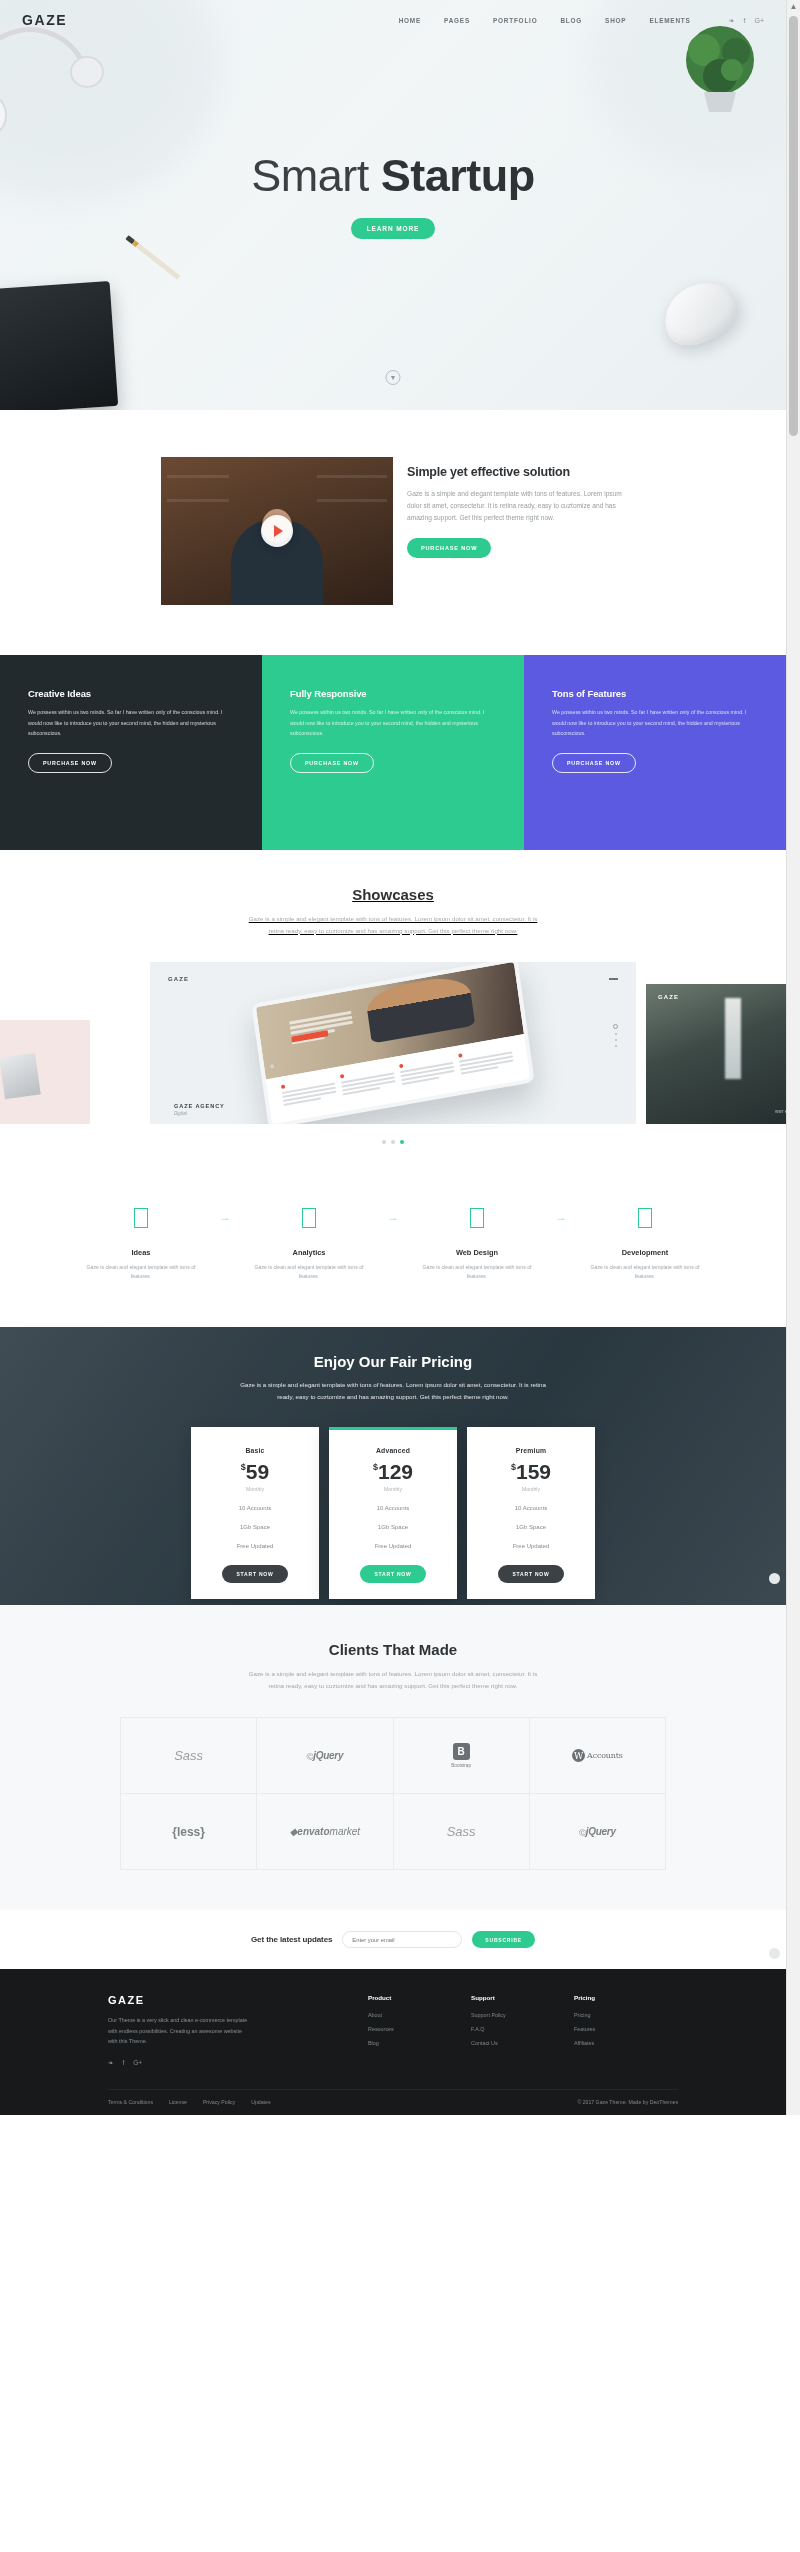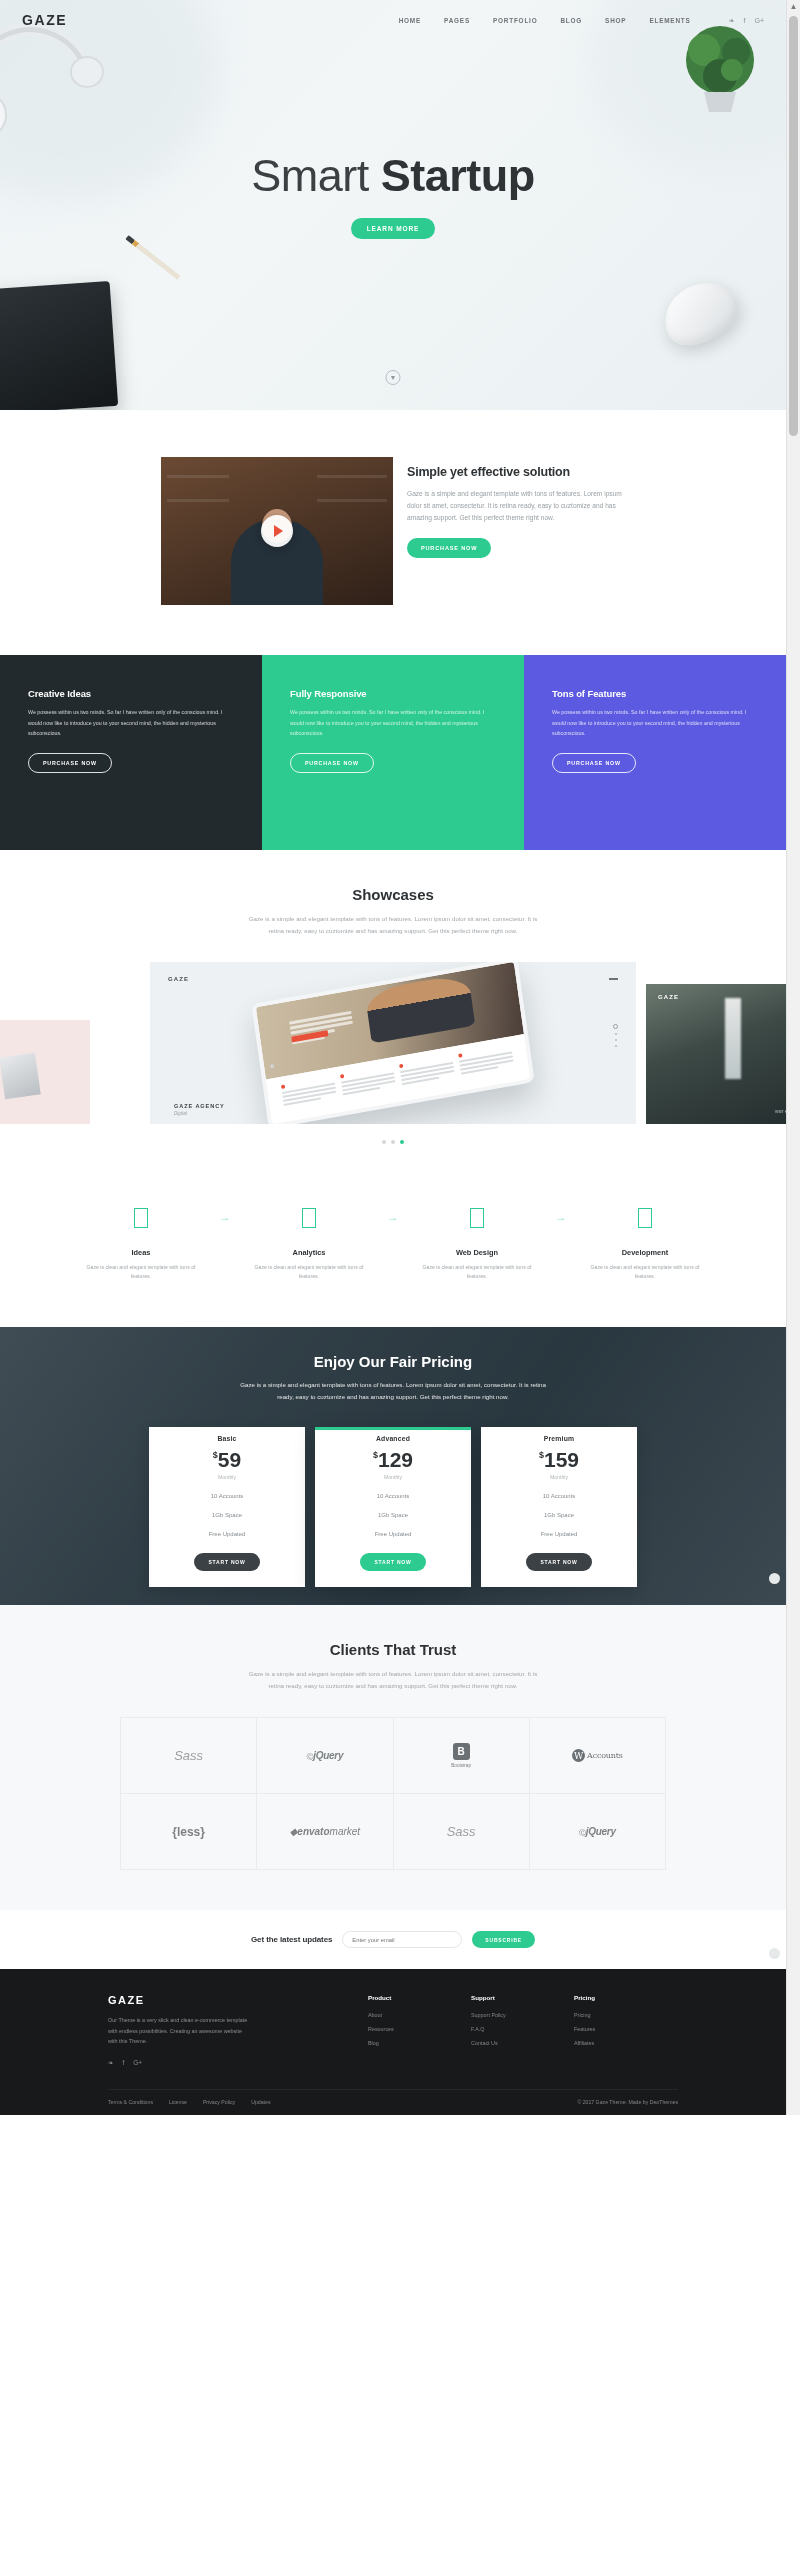--- a/index.html
+++ b/index.html
@@ -154,21 +154,21 @@
     font-size: 9.5px; font-weight: 700; color: #fff; margin-bottom: 8px; letter-spacing: -.1px;
   }
   .tile p { font-size: 5.3px; line-height: 2; color: rgba(255,255,255,.78); }
   .btn-outline {
     display: inline-block; margin-top: 14px; background: transparent; color: #fff;
     border: 1px solid rgba(255,255,255,.85); border-radius: 14px; padding: 6px 14px;
     font-size: 5.3px; font-weight: bold; letter-spacing: .8px; text-transform: uppercase; cursor: pointer;
   }
 
   
-  .showcases { width: 786px; background: #fff; padding: 36px 0 0; }
+  .showcases { width: 786px; background: #fff; padding: 36px 0 0; text-decoration: underline; }
   .sec-head { text-align: center; }
   .sec-head h2 {
     font-size: 15px; font-weight: 700; color: #2f3336; margin-bottom: 10px;
   }
   .sec-head p {
     font-size: 6.2px; line-height: 1.9; color: #a2a8ac; max-width: 290px; margin: 0 auto;
   }
   .carousel {
     position: relative; height: 162px; margin-top: 25px; width: 786px; overflow: hidden;
   }
@@ -261,21 +261,21 @@
   .pricing-bg {
     position: absolute; inset: 0;
     background: linear-gradient(125deg,#5d6a72 0%, #3c4a54 30%, #2b3a44 60%, #56616a 100%);
   }
   .pricing-bg:after { content: ""; position: absolute; inset: 0; background: rgba(40,52,60,.55); }
   .pricing-inner { position: relative; z-index: 2; padding-top: 26px; text-align: center; }
   .pricing-inner h2 { font-size: 15px; font-weight: 700; color: #fff; margin-bottom: 9px; }
   .pricing-inner > p { font-size: 6.2px; line-height: 1.9; color: rgba(255,255,255,.88); max-width: 320px; margin: 0 auto; }
   .plans { display: flex; justify-content: center; gap: 10px; margin-top: 25px; }
   .plan {
-    width: 156px; background: #fff; padding: 8px 0 0; text-align: center;
+    width: 128px; background: #fff; padding: 20px 0 0; text-align: center;
     box-shadow: 0 4px 14px rgba(0,0,0,.14); position: relative;
   }
   .plan.featured { box-shadow: 0 6px 20px rgba(0,0,0,.22); }
   .plan.featured:before {
     content: ""; position: absolute; left: 0; top: 0; width: 100%; height: 3px; background: #2dcb90;
   }
   .plan .name { font-size: 6.8px; font-weight: bold; color: #2f3336; letter-spacing: .2px; }
   .plan .price { font-size: 21px; font-weight: 700; color: #2f3336; margin-top: 7px; line-height: 1; }
   .plan .price sup { font-size: 9px; font-weight: 700; vertical-align: 9px; }
   .plan .period { font-size: 5.2px; color: #b0b5b8; margin-top: 4px; }
@@ -608,21 +608,21 @@
           <div class="feat">1Gb Space</div>
           <div class="feat">Free Updated</div>
           <button class="btn-dark">START NOW</button>
         </div>
       </div>
     </div>
   </section>
 
   <section class="clients">
     <div class="sec-head">
-      <h2>Clients That Trust</h2>
+      <h2>Clients That Made</h2>
       <p>Gaze is a simple and elegant template with tons of features. Lorem ipsum dolor sit amet, consectetur. It is retina ready, easy to cuztomize and has amazing support. Get this perfect theme right now.</p>
     </div>
     <div class="logo-grid">
       <div class="logo-cell">
         <span class="logo-sass">Sass</span>
       </div>
       <div class="logo-cell">
         <span class="logo-jquery"><small>Ⓒ</small><span>jQuery</span></span>
       </div>
       <div class="logo-cell">

